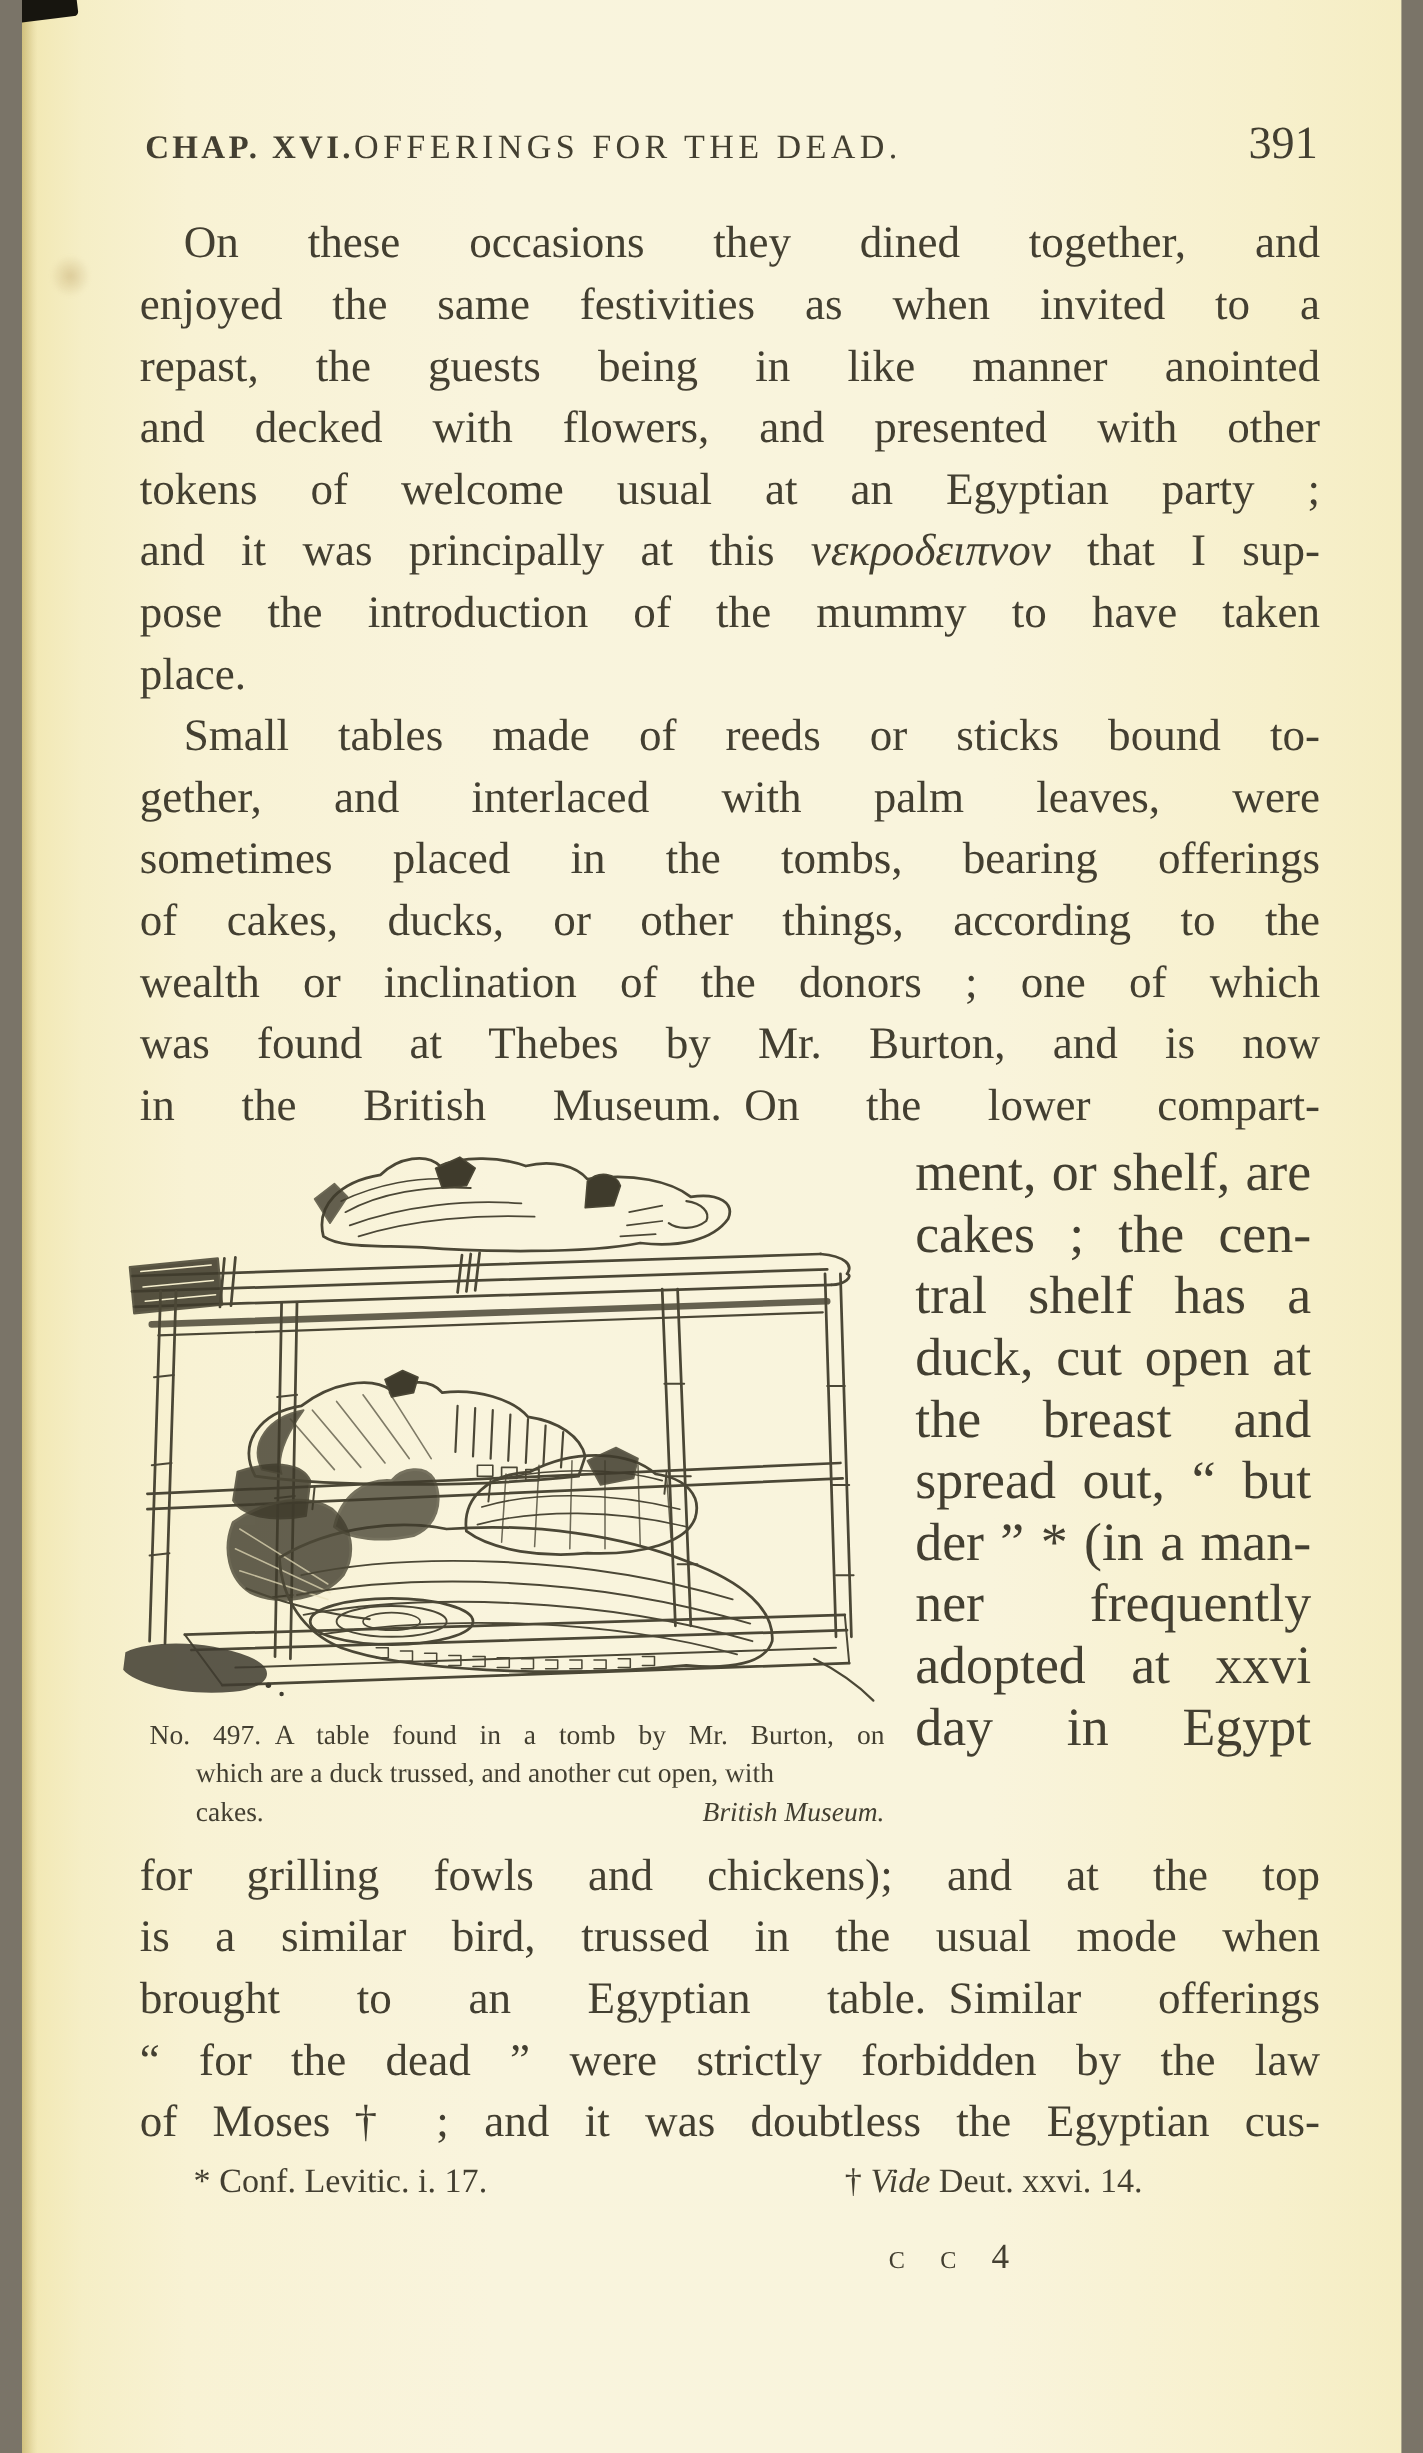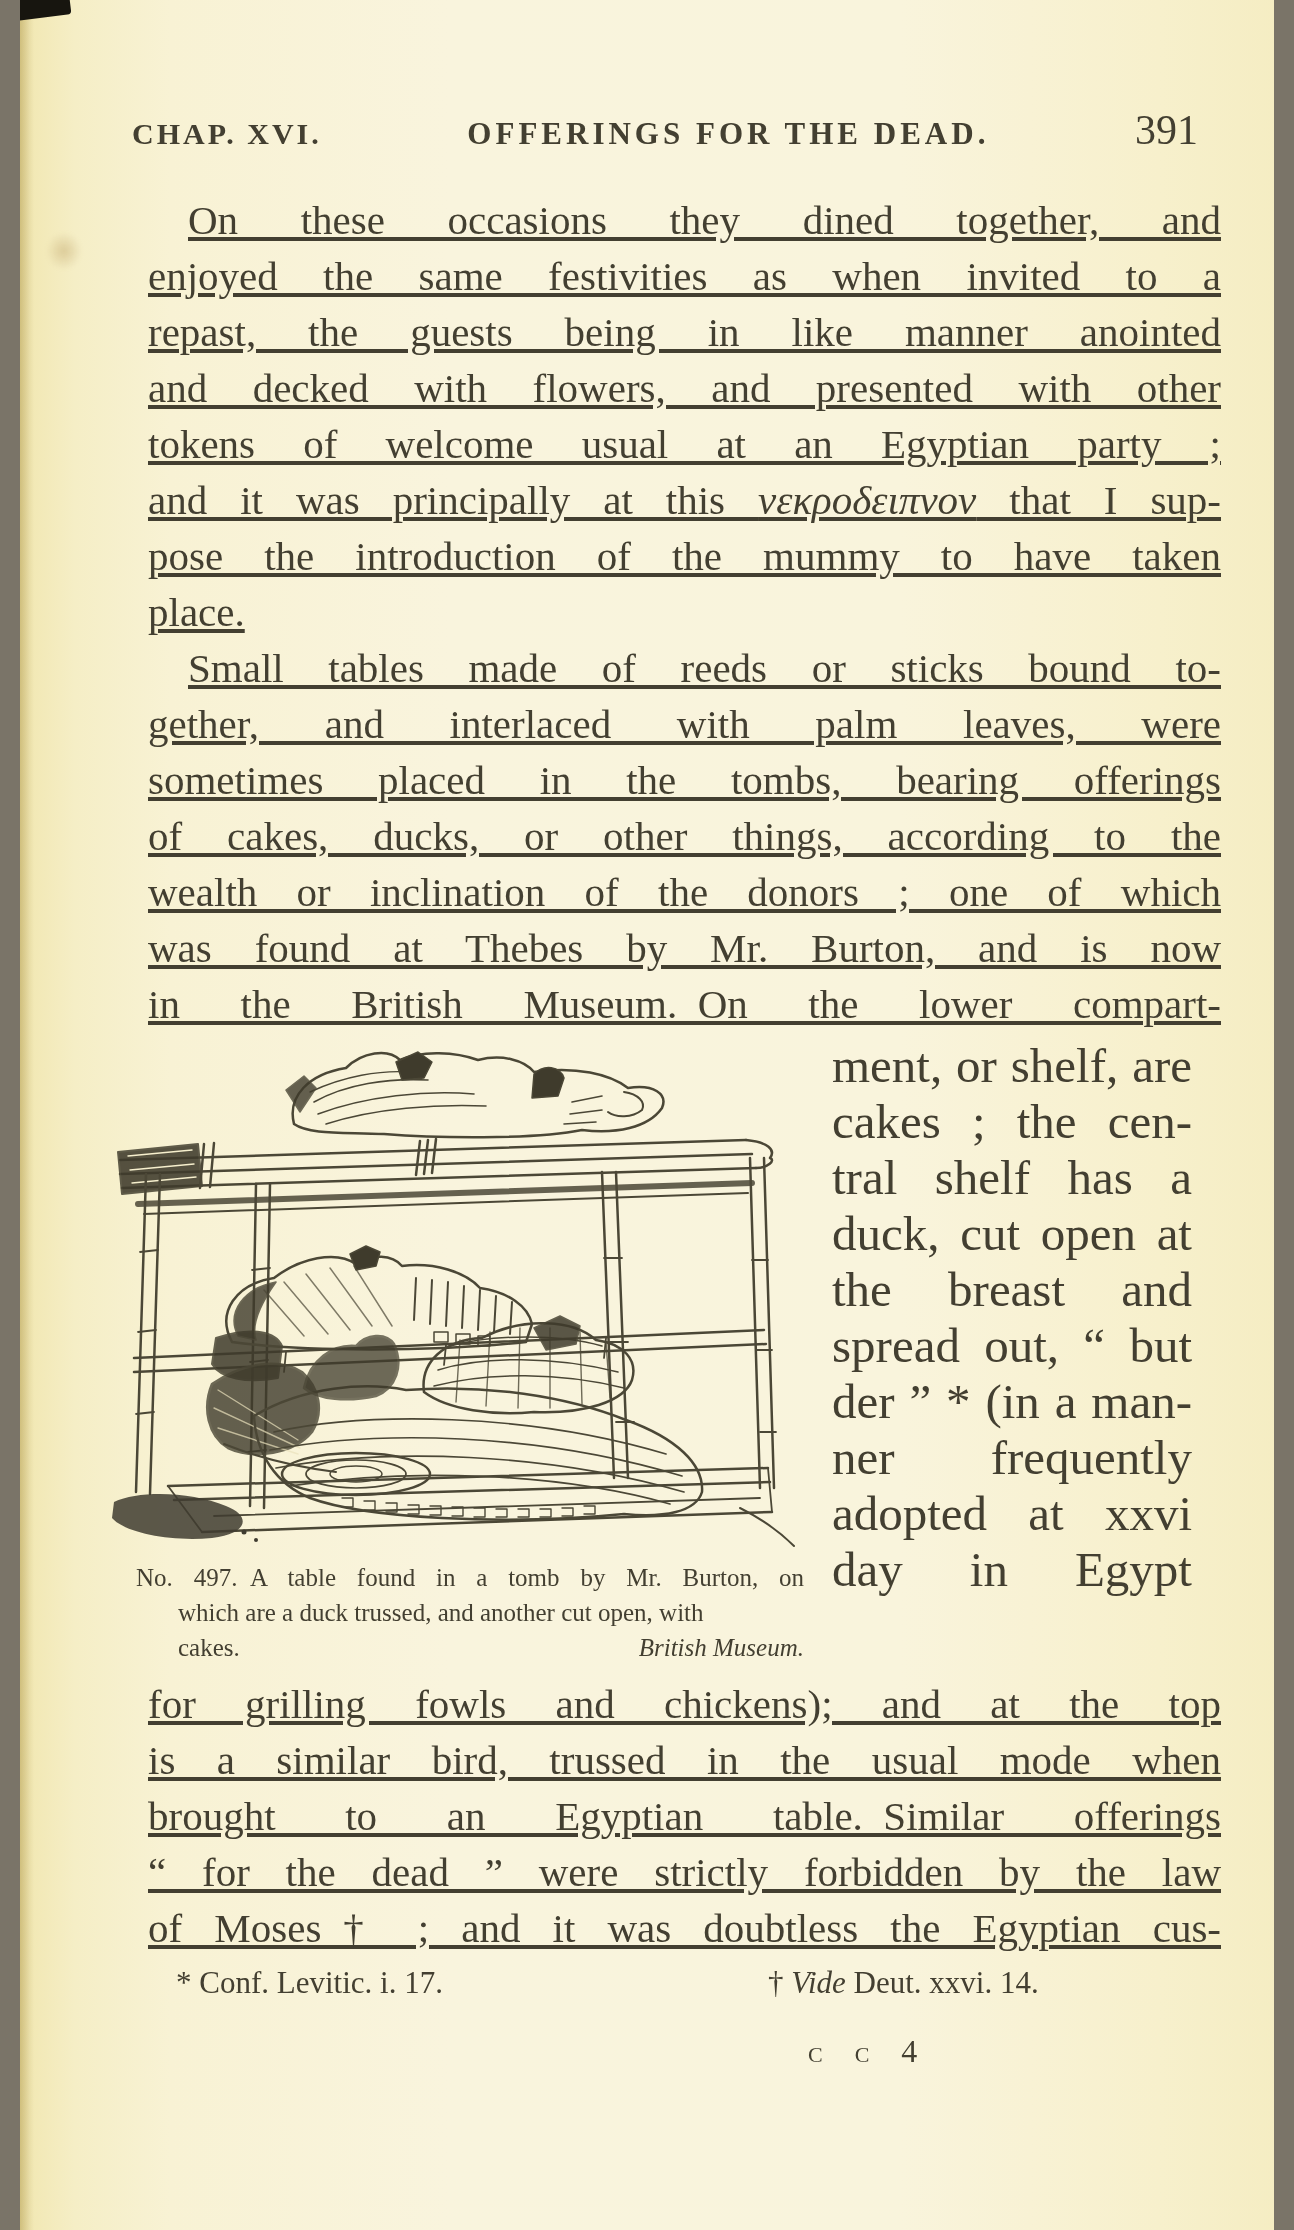--- a/index.html
+++ b/index.html
@@ -17,24 +17,24 @@
   .edge-shade{position:absolute;left:0;top:0;width:14px;height:100%;
     background:linear-gradient(90deg,rgba(150,125,55,.30),rgba(150,125,55,0));}
   .corner-mark{position:absolute;left:-12px;top:-10px;width:62px;height:28px;
     background:#17150f;transform:rotate(-7deg);border-radius:4px;}
   .smudge{position:absolute;left:26px;top:232px;width:36px;height:38px;border-radius:50%;
     background:radial-gradient(rgba(165,128,60,.30),rgba(165,128,60,0) 70%);filter:blur(2px);}
 
   .header-row{position:absolute;left:112px;right:76px;top:76px;height:46px;
     display:grid;grid-template-columns:auto 1fr auto;align-items:baseline;}
   .chapter{font-size:30px;letter-spacing:3px;font-weight:bold;}
-  .running-title{font-size:31px;letter-spacing:4px;text-align:center;font-weight:bold;margin-top:40px;}
+  .running-title{font-size:31px;letter-spacing:4px;text-align:left;font-weight:normal;margin-top:40px;}
   .pagenum{font-size:42px;}
 
-  .para{position:absolute;left:128px;width:1073px;text-decoration:underline;}
+  .para{position:absolute;left:107px;width:1073px;}
   .tline{font-size:41px;line-height:56px;
     text-align:justify;text-align-last:justify;text-justify:inter-word;
     overflow:hidden;white-space:normal;}
   .tline.indent{text-indent:40px;}
   .tline.end{text-align-last:left;}
   .it{font-style:italic;}
 
   .wrapcol{position:absolute;left:812px;top:1038px;width:360px;}
   .wrapcol .tline{font-size:49px;}
 

